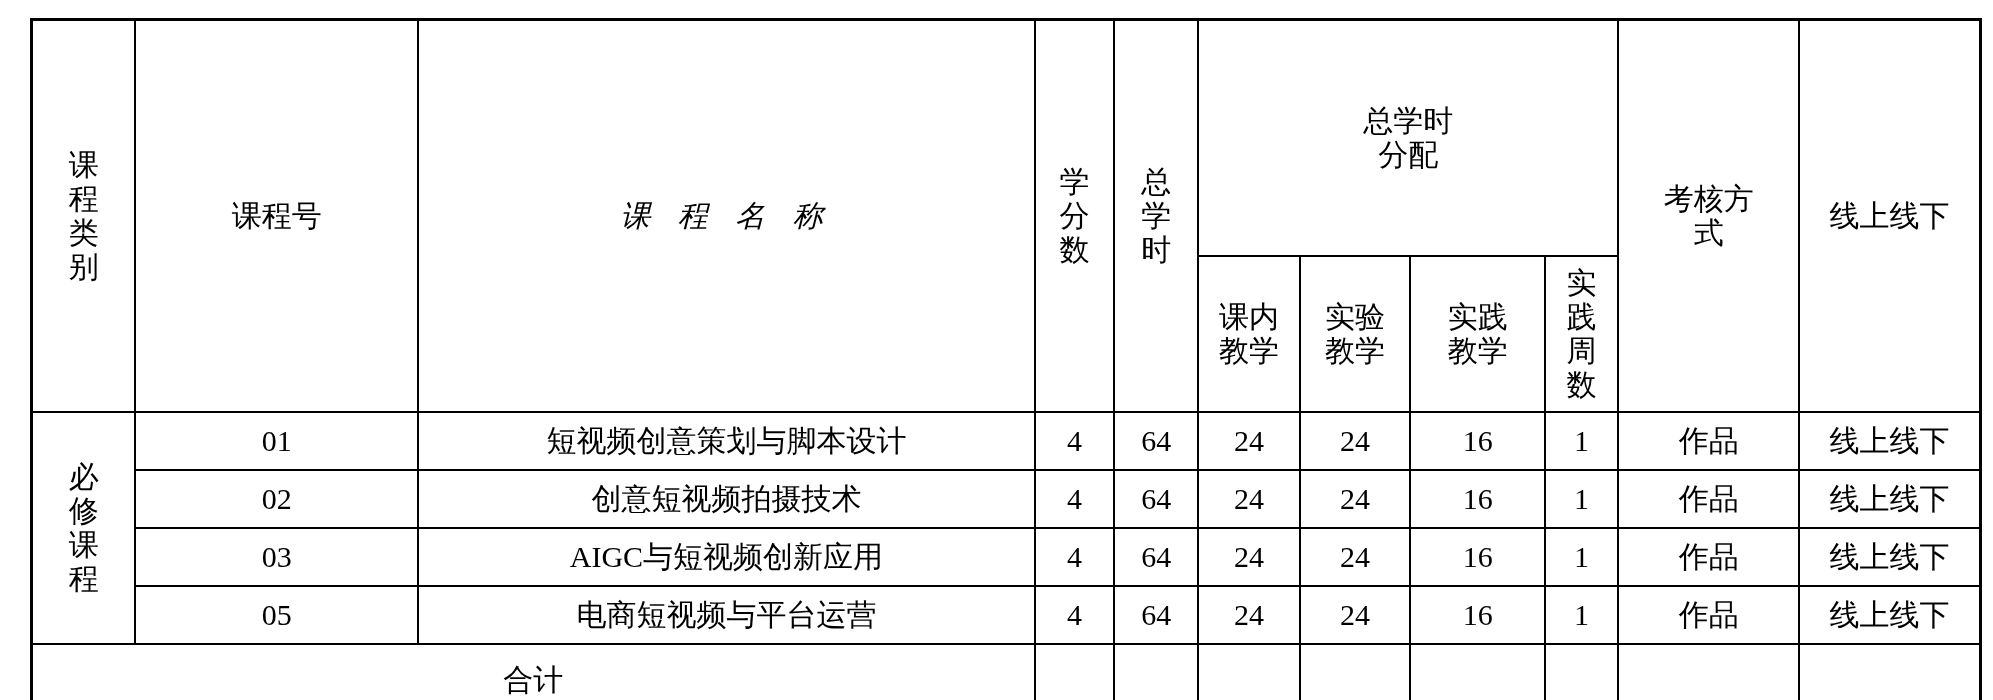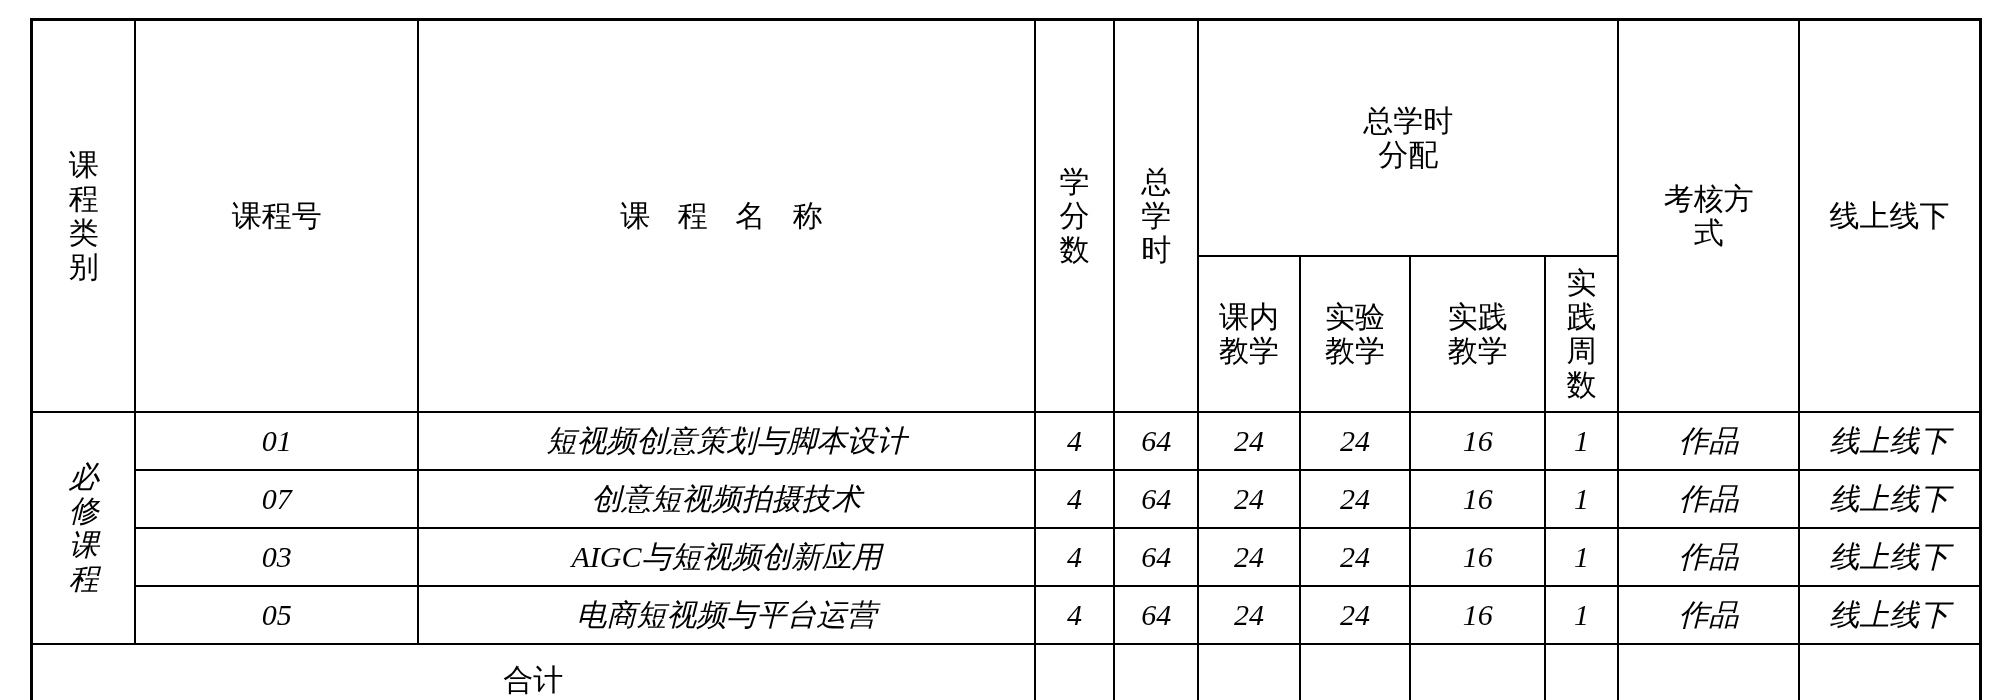--- a/index.html
+++ b/index.html
@@ -70,24 +70,25 @@
 
   .title-total {
     font-size: 30px;
     line-height: 1.25;
     font-family: Liberation Serif, serif;
   }
 
   .name-spaced {
     letter-spacing: 10px;
     padding-left: 10px;
+    font-style: italic;
   }
 
   .cat-cell .vtext { font-size: 30px; }
-  .body-row td { height: 52px; font-size: 30px; font-style: italic; }
+  .body-row td { height: 52px; font-size: 30px; }
   .num-cell { font-family: "Liberation Serif", "DejaVu Serif", serif; }
   .total-row td { height: 66px; font-size: 30px; }
 
   .code-latin {
     font-family: "Liberation Serif", "DejaVu Serif", serif;
   }
 </style>
 </head>
 <body>
 
@@ -188,21 +189,21 @@
         <td class="num-cell">64</td>
         <td class="num-cell">24</td>
         <td class="num-cell">24</td>
         <td class="num-cell">16</td>
         <td class="num-cell">1</td>
         <td>作品</td>
         <td>线上线下</td>
       </tr>
 
       <tr class="body-row">
-        <td class="code-latin">07</td>
+        <td class="code-latin">02</td>
         <td>创意短视频拍摄技术</td>
         <td class="num-cell">4</td>
         <td class="num-cell">64</td>
         <td class="num-cell">24</td>
         <td class="num-cell">24</td>
         <td class="num-cell">16</td>
         <td class="num-cell">1</td>
         <td>作品</td>
         <td>线上线下</td>
       </tr>

